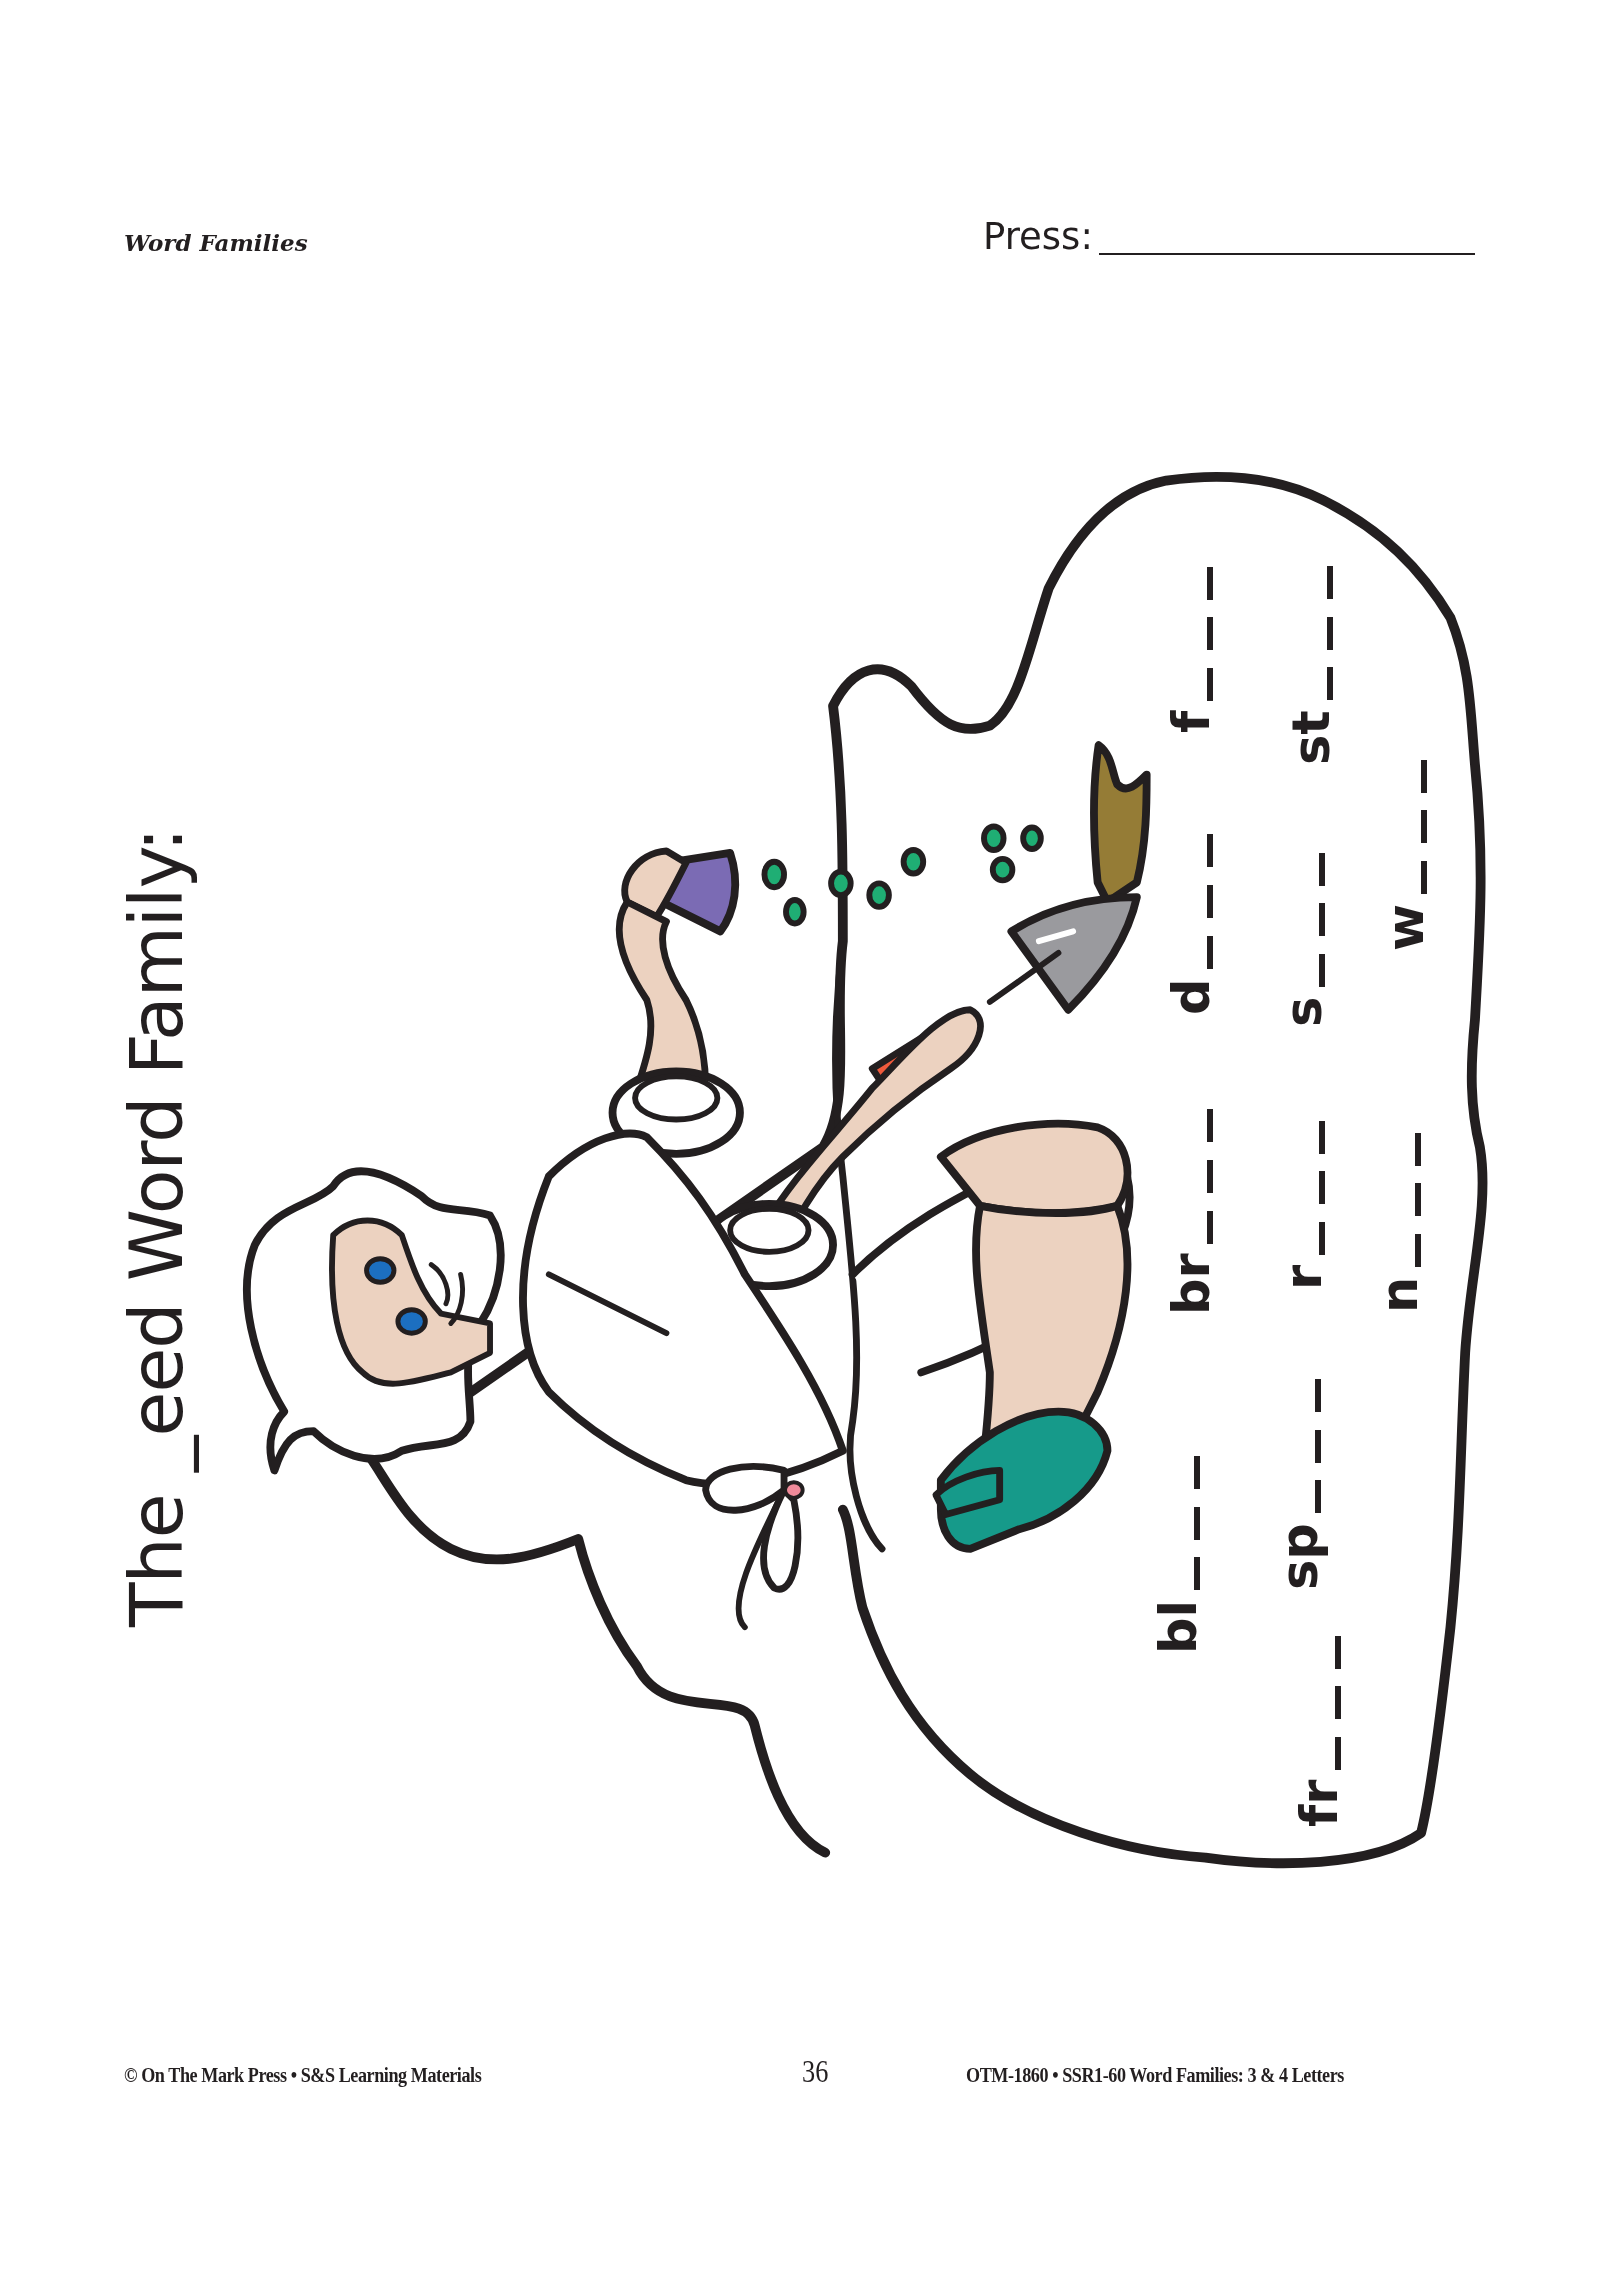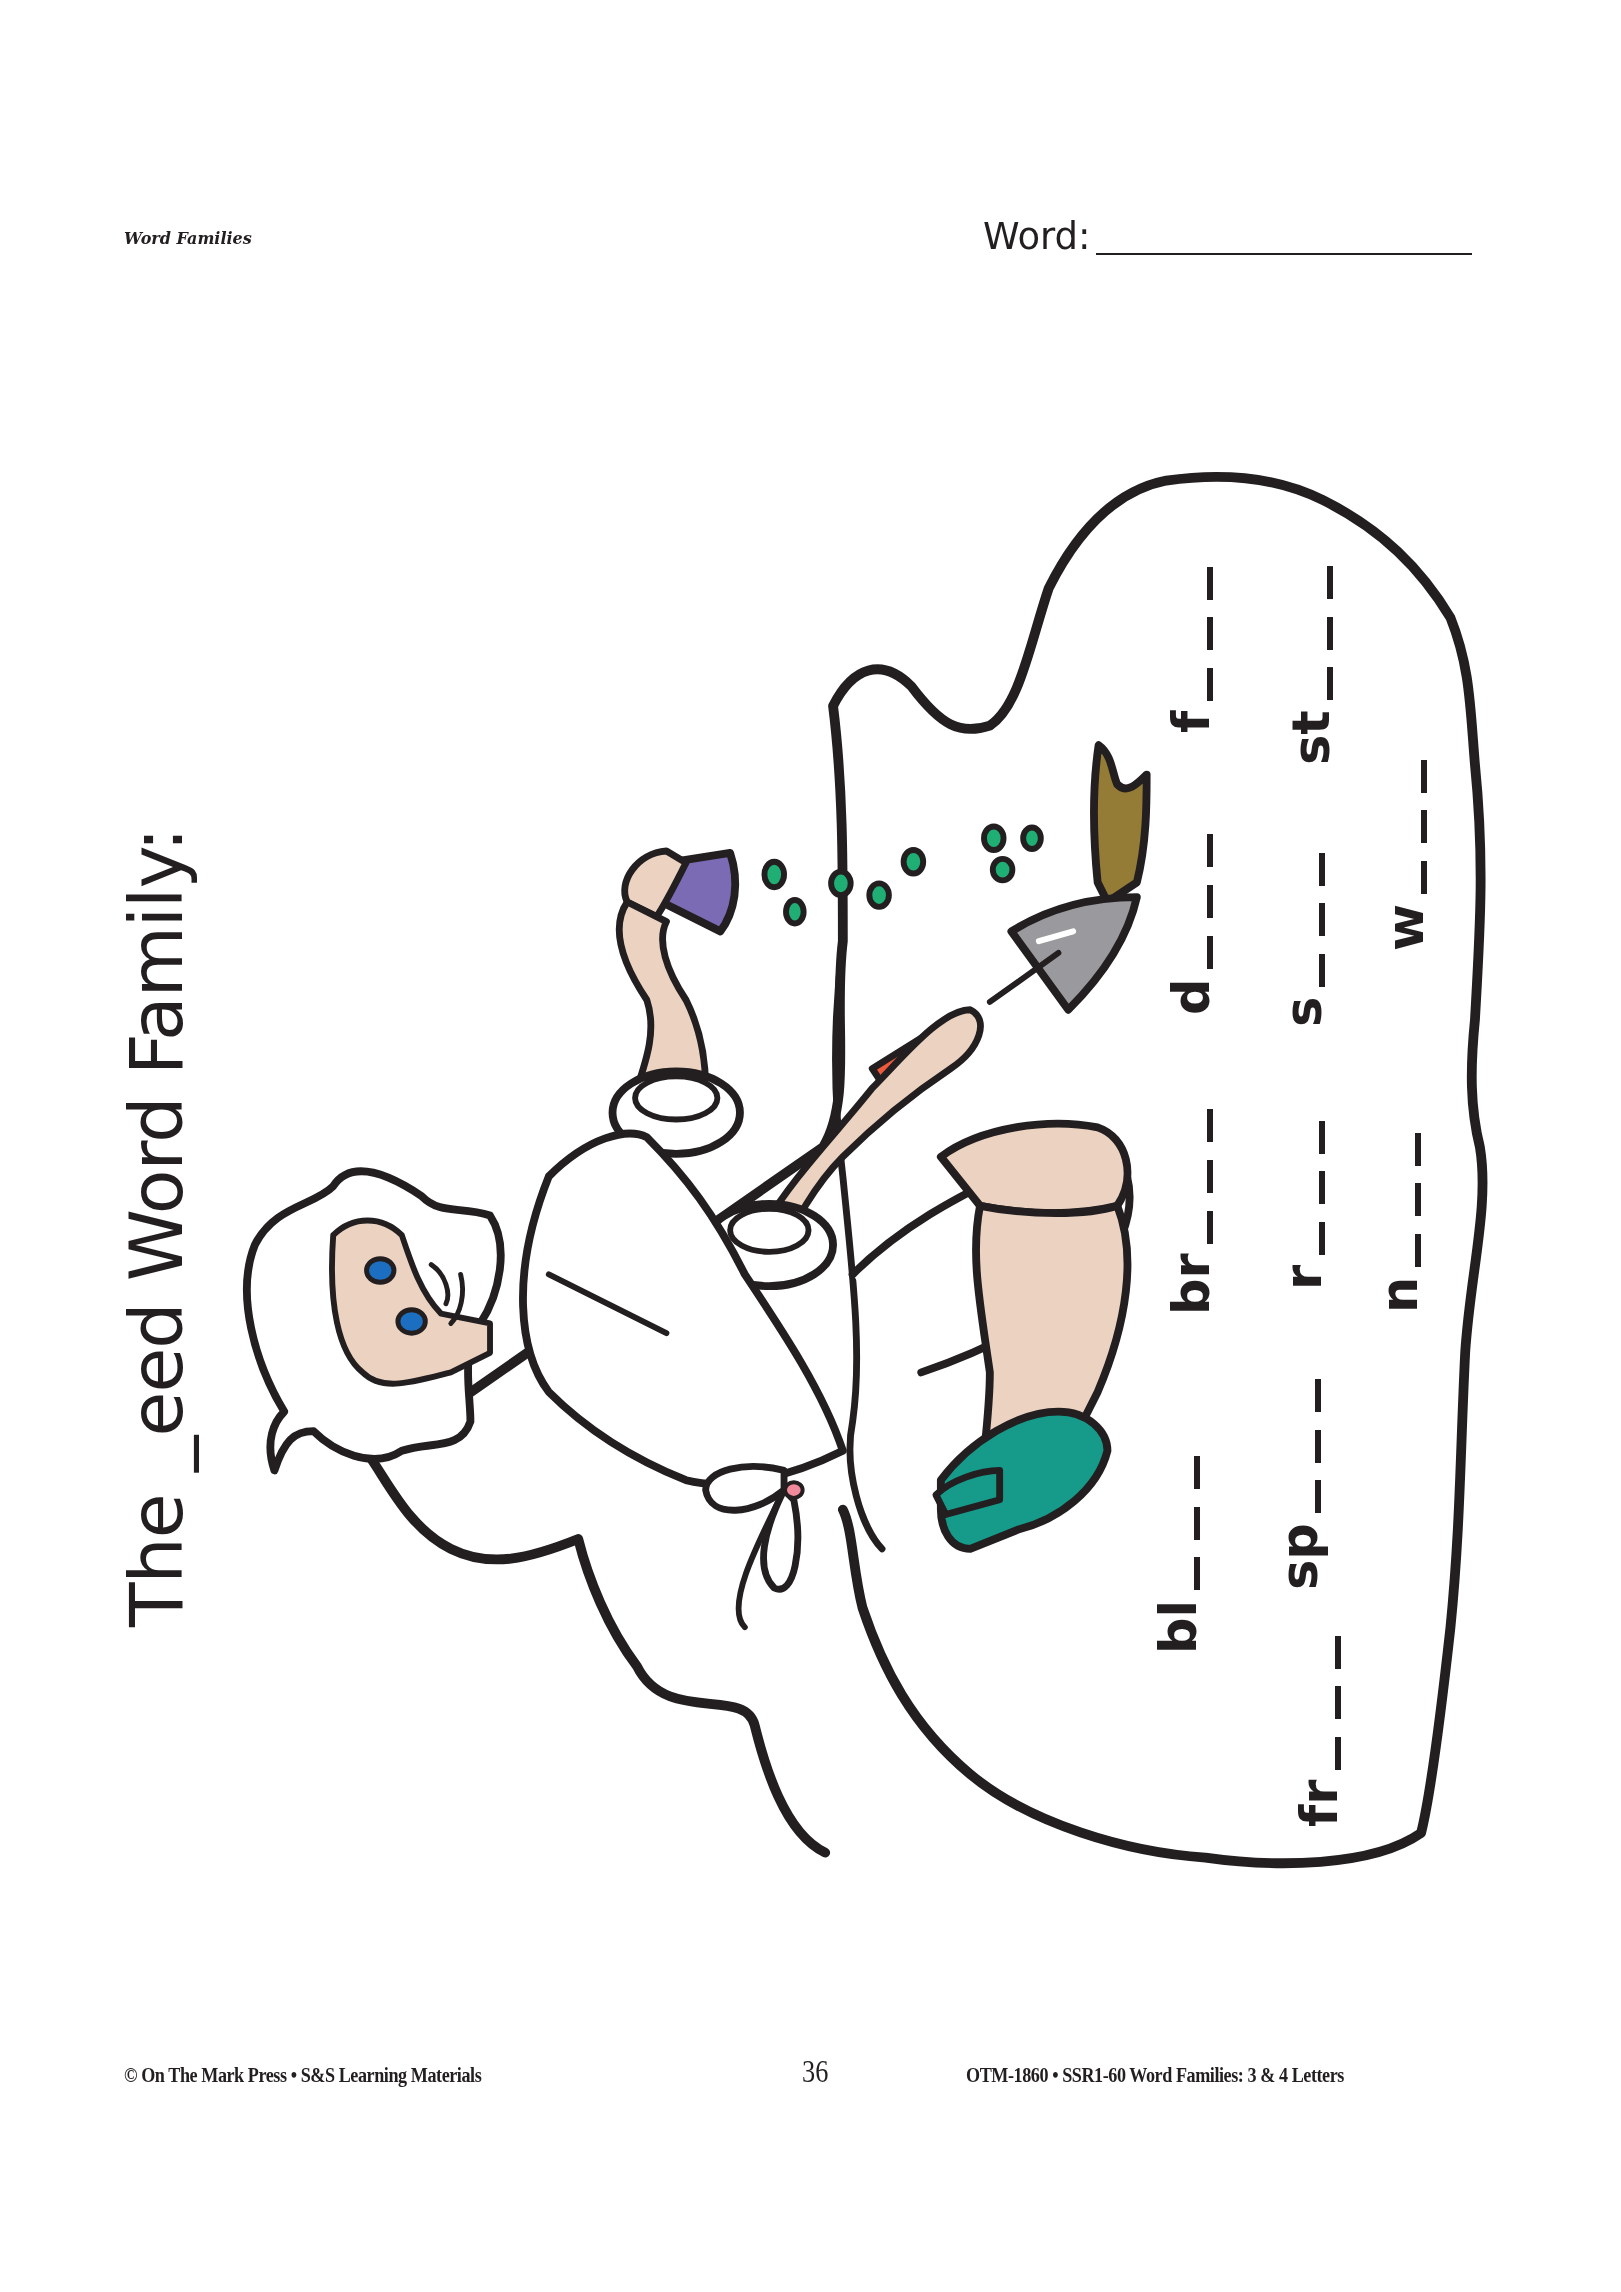--- a/index.html
+++ b/index.html
@@ -1,18 +1,18 @@
 <!DOCTYPE html>
 <html><head>
 <meta charset="utf-8">
 <style>
   html, body { margin: 0; padding: 0; background: #ffffff; }
   body { width: 1621px; height: 2293px; position: relative; overflow: hidden; font-family: "Liberation Sans", sans-serif; color: #231f20; }
   .abs { position: absolute; }
-  .header-label { left: 124px; top: 229px; font-family: "DejaVu Serif", serif; font-weight: bold; font-style: italic; font-size: 16px; color: #231f20; }
+  .header-label { left: 124px; top: 229px; font-family: "DejaVu Serif", serif; font-weight: bold; font-style: italic; font-size: 23px; color: #231f20; }
   .name-field { left: 983px; top: 212px; display: flex; align-items: flex-end; }
   .name-label { font-family: "DejaVu Sans", sans-serif; font-size: 37px; color: #231f20; line-height: 1; }
   .name-input { width: 372px; height: 39px; border: none; border-bottom: 2.9px solid #231f20; background: transparent; margin-left: 5.9px; font-size: 27.4px; font-family: "DejaVu Sans", sans-serif; outline: none; }
 
   
   .title-wrap { left: 118px; top: 1627px; transform-origin: 0 0; transform: rotate(-90deg); white-space: nowrap; }
   .title { font-family: "DejaVu Sans", sans-serif; font-size: 73px; line-height: 78px; color: #231f20; letter-spacing: -1px; }
 
   .illustration { left: 0; top: 0; width: 1621px; height: 2293px; }
 
@@ -25,21 +25,21 @@
   .footer { top: 2064px; font-family: "Liberation Serif", serif; font-size: 20.6px; font-weight: bold; color: #231f20; letter-spacing: -0.5px; transform: scaleX(0.88); transform-origin: 0 0; }
   .footer-left { left: 124px; }
   .footer-page { left: 802px; top: 2054px; font-family: "Liberation Serif", serif; font-size: 31px; color: #231f20; transform: scaleX(0.85); transform-origin: 0 0; }
   .footer-right { left: 966px; }
 </style>
 </head>
 <body>
 
 <div class="abs header-label">Word Families</div>
 <div class="abs name-field">
-  <span class="name-label">Word:</span>
+  <span class="name-label">Press:</span>
   <input class="name-input" type="text" value="" style="">
 </div>
 
 <svg class="abs illustration" viewBox="0 0 1654 2339" xmlns="http://www.w3.org/2000/svg">
   <g stroke="#231f20" stroke-linecap="round" stroke-linejoin="round">
 
     <path d="M842 1890 C 800 1870 780 1800 770 1760 C 760 1720 680 1760 650 1700 C 620 1660 600 1610 590 1570 C 540 1590 500 1600 460 1580 C 420 1560 400 1520 380 1490 L 840 1170 C 870 1120 850 1040 860 960 C 860 880 860 800 850 720 C 870 680 900 670 930 700 C 960 740 980 750 1010 740 C 1040 720 1050 660 1070 600 C 1100 540 1140 500 1190 490 C 1260 480 1310 490 1350 510 C 1410 540 1450 580 1480 630 C 1500 680 1500 720 1505 780 C 1515 880 1510 950 1505 1040 C 1500 1090 1500 1130 1510 1170 C 1520 1230 1500 1300 1495 1380 C 1490 1480 1490 1560 1480 1660 C 1470 1750 1460 1830 1450 1870 C 1400 1905 1300 1905 1230 1895 C 1150 1890 1050 1860 990 1810 C 930 1760 900 1700 880 1640 C 870 1600 870 1560 860 1540" fill="none" stroke-width="10"></path>
 
     <path d="M860 960 C 850 1040 850 1120 860 1200 C 870 1300 880 1380 870 1450 C 860 1500 880 1560 900 1580" fill="none" stroke-width="7"></path>
 

